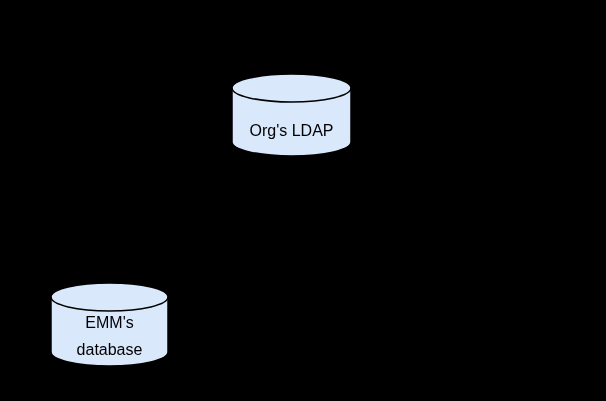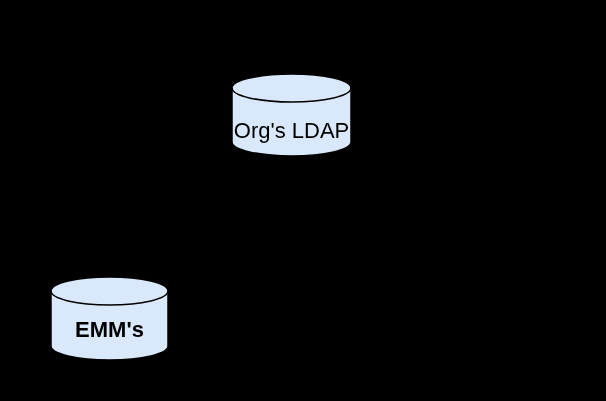--- a/index.html
+++ b/index.html
@@ -24,29 +24,29 @@
     align-items: center;
     justify-content: center;
   }
   .node svg {
     position: absolute;
     left: 0; top: 0;
   }
   .node-label {
     position: relative;
     z-index: 1;
-    font-size: 22px;
+    font-size: 16px;
     line-height: 27px;
     color: #000000;
     text-align: center;
     white-space: nowrap;
   }
   
   .node-ldap   { left: 231px; top: 73px;  width: 121px; height: 84px; padding-top: 30px; }
-  .node-emm    { left: 50px;  top: 276px; width: 119px; height: 85px; padding-top: 22px; font-weight: bold; }
+  .node-emm    { left: 50px;  top: 282px; width: 119px; height: 85px; padding-top: 22px; }
   .node-google { left: 409px; top: 273px; width: 129px; height: 89px; padding-top: 20px; }
 </style>
 </head>
 <body>
 
 <div class="canvas">
 
   <div class="node node-ldap">
     <svg width="121" height="84" viewBox="0 0 121 84">
       <path stroke-width="1.5" d="M1,15 A59.5,14 0 0 1 120,15 L120,69 A59.5,14 0 0 1 1,69 Z" fill="#dae8fc" stroke="#000000"></path>
@@ -57,17 +57,18 @@
     </div>
   </div>
 
   <div class="node node-emm">
     <svg width="119" height="85" viewBox="0 0 119 85">
       <path stroke-width="1.5" d="M1,15 A58.5,14 0 0 1 118,15 L118,70 A58.5,14 0 0 1 1,70 Z" fill="#dae8fc" stroke="#000000"></path>
       <path fill="none" stroke-width="1.5" d="M1,15 A58.5,14 0 0 0 118,15" stroke="#000000"></path>
     </svg>
     <div class="node-label">
       <div>EMM's</div>
+      <div>database</div>
     </div>
   </div>
 
 
 </div>
 
 </body></html>

